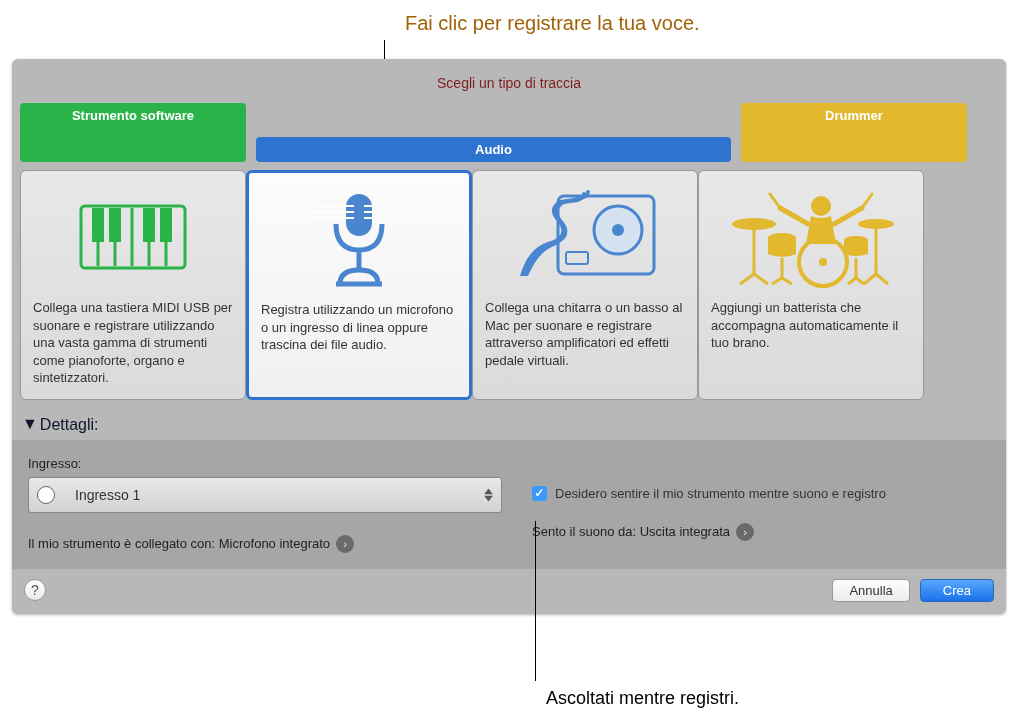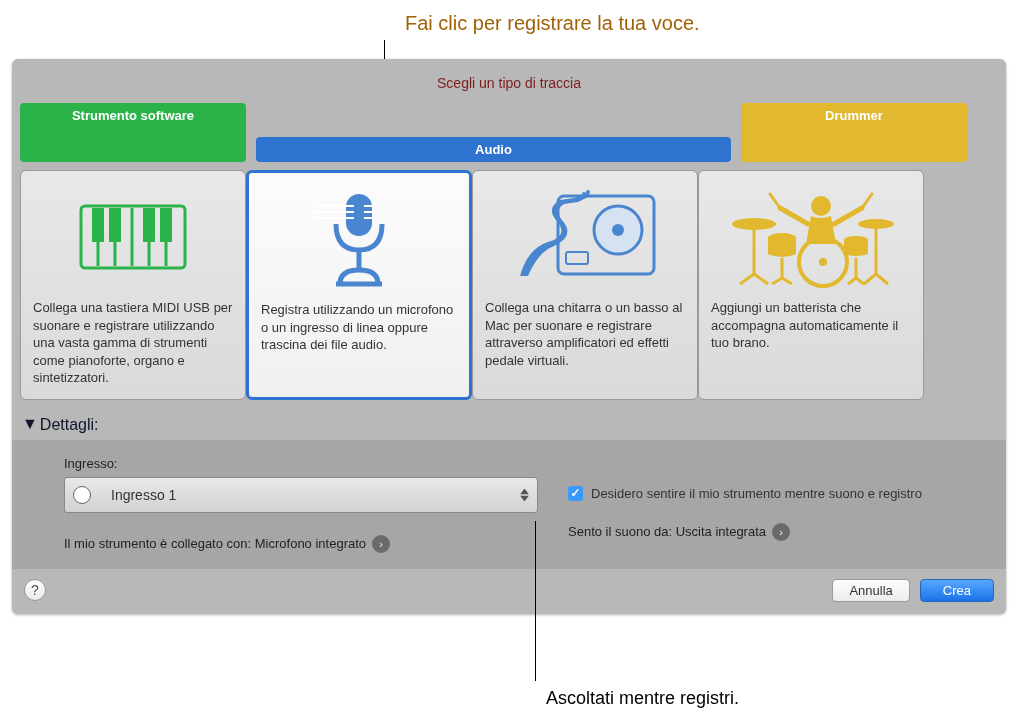--- a/index.html
+++ b/index.html
@@ -114,21 +114,21 @@
     margin-right: 2px;
     transform: translateY(-1px);
   }
   .details-panel {
     background: #a6a6a6;
     margin: 0 -8px;
     padding: 16px;
     display: flex;
     gap: 30px;
   }
-  .details-left { flex: 0 0 474px; margin-left: 36px; }
+  .details-left { flex: 0 0 474px; }
   .details-right { flex: 1; }
   .input-label {
     font-size: 13px;
     color: #222;
     margin-bottom: 6px;
   }
   .input-select {
     background: linear-gradient(#e8e8e8, #d2d2d2);
     border: 1px solid #888;
     border-radius: 3px;

